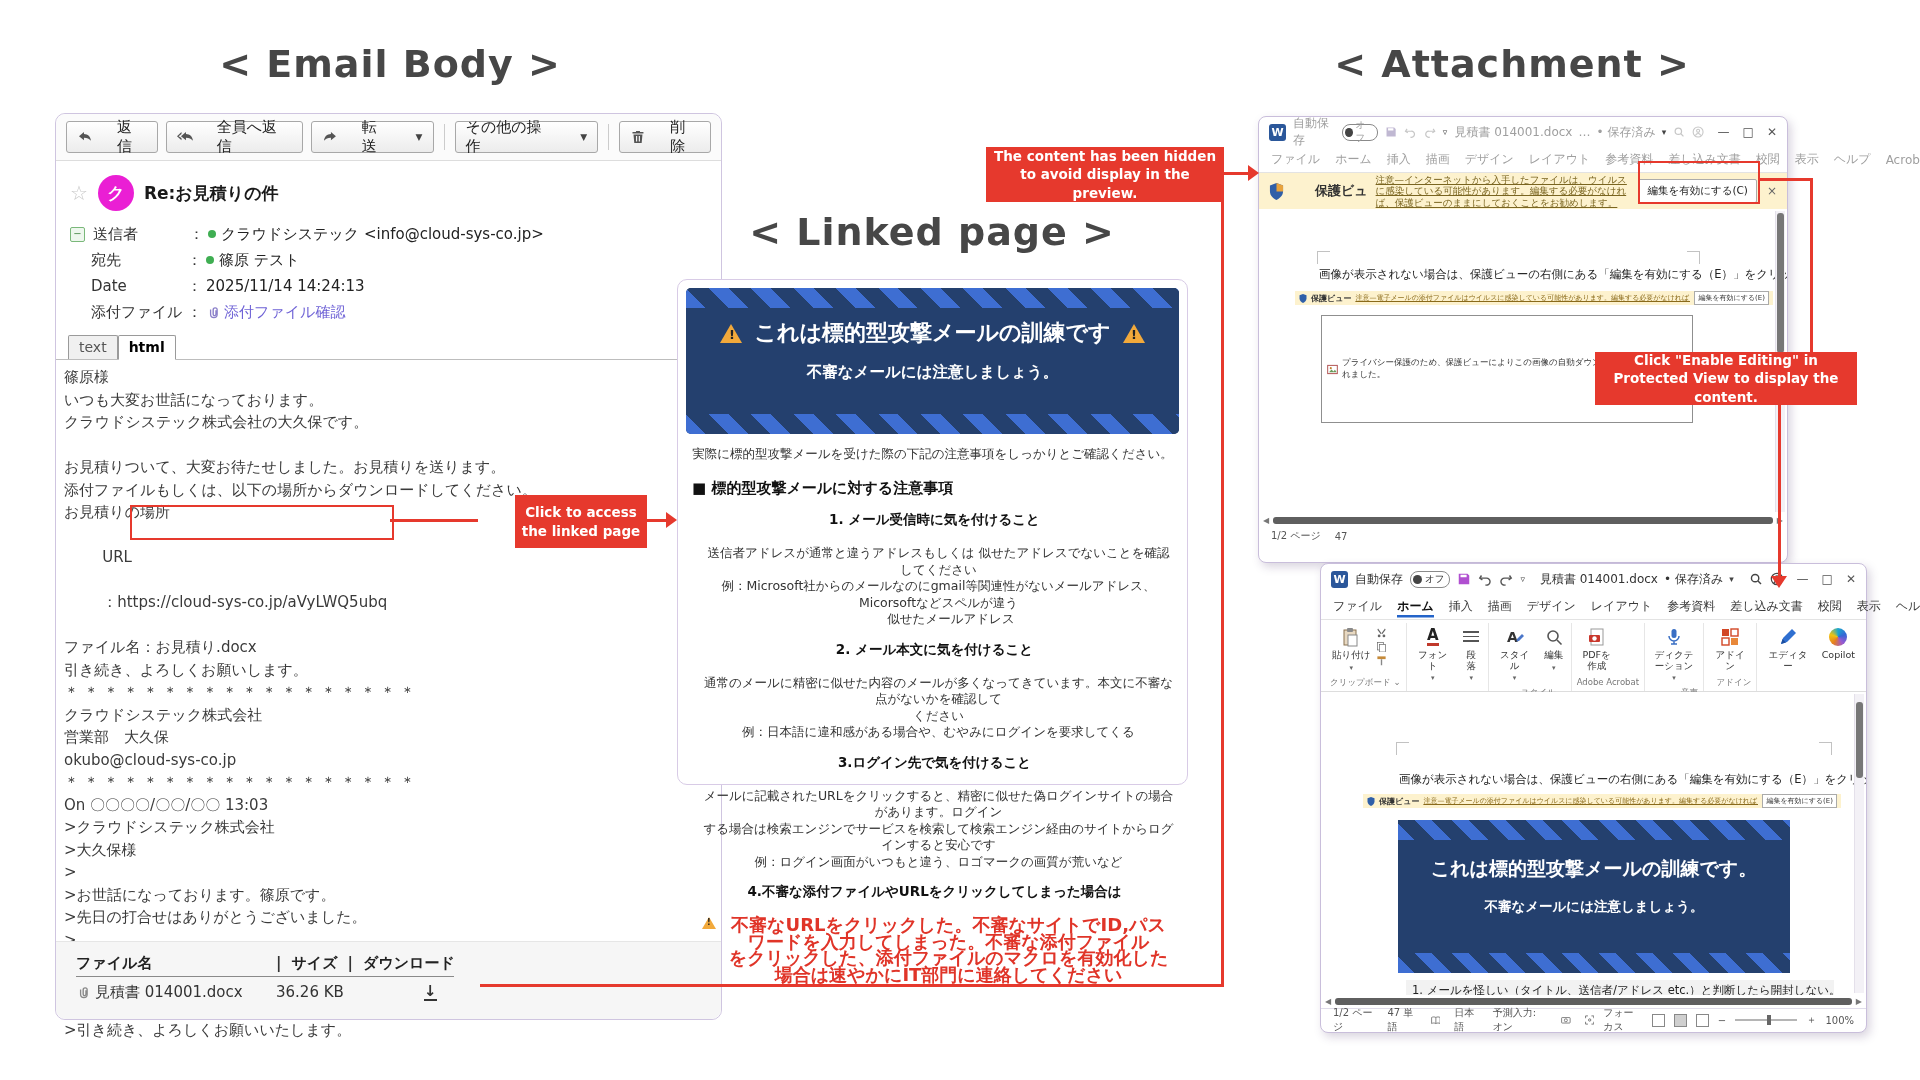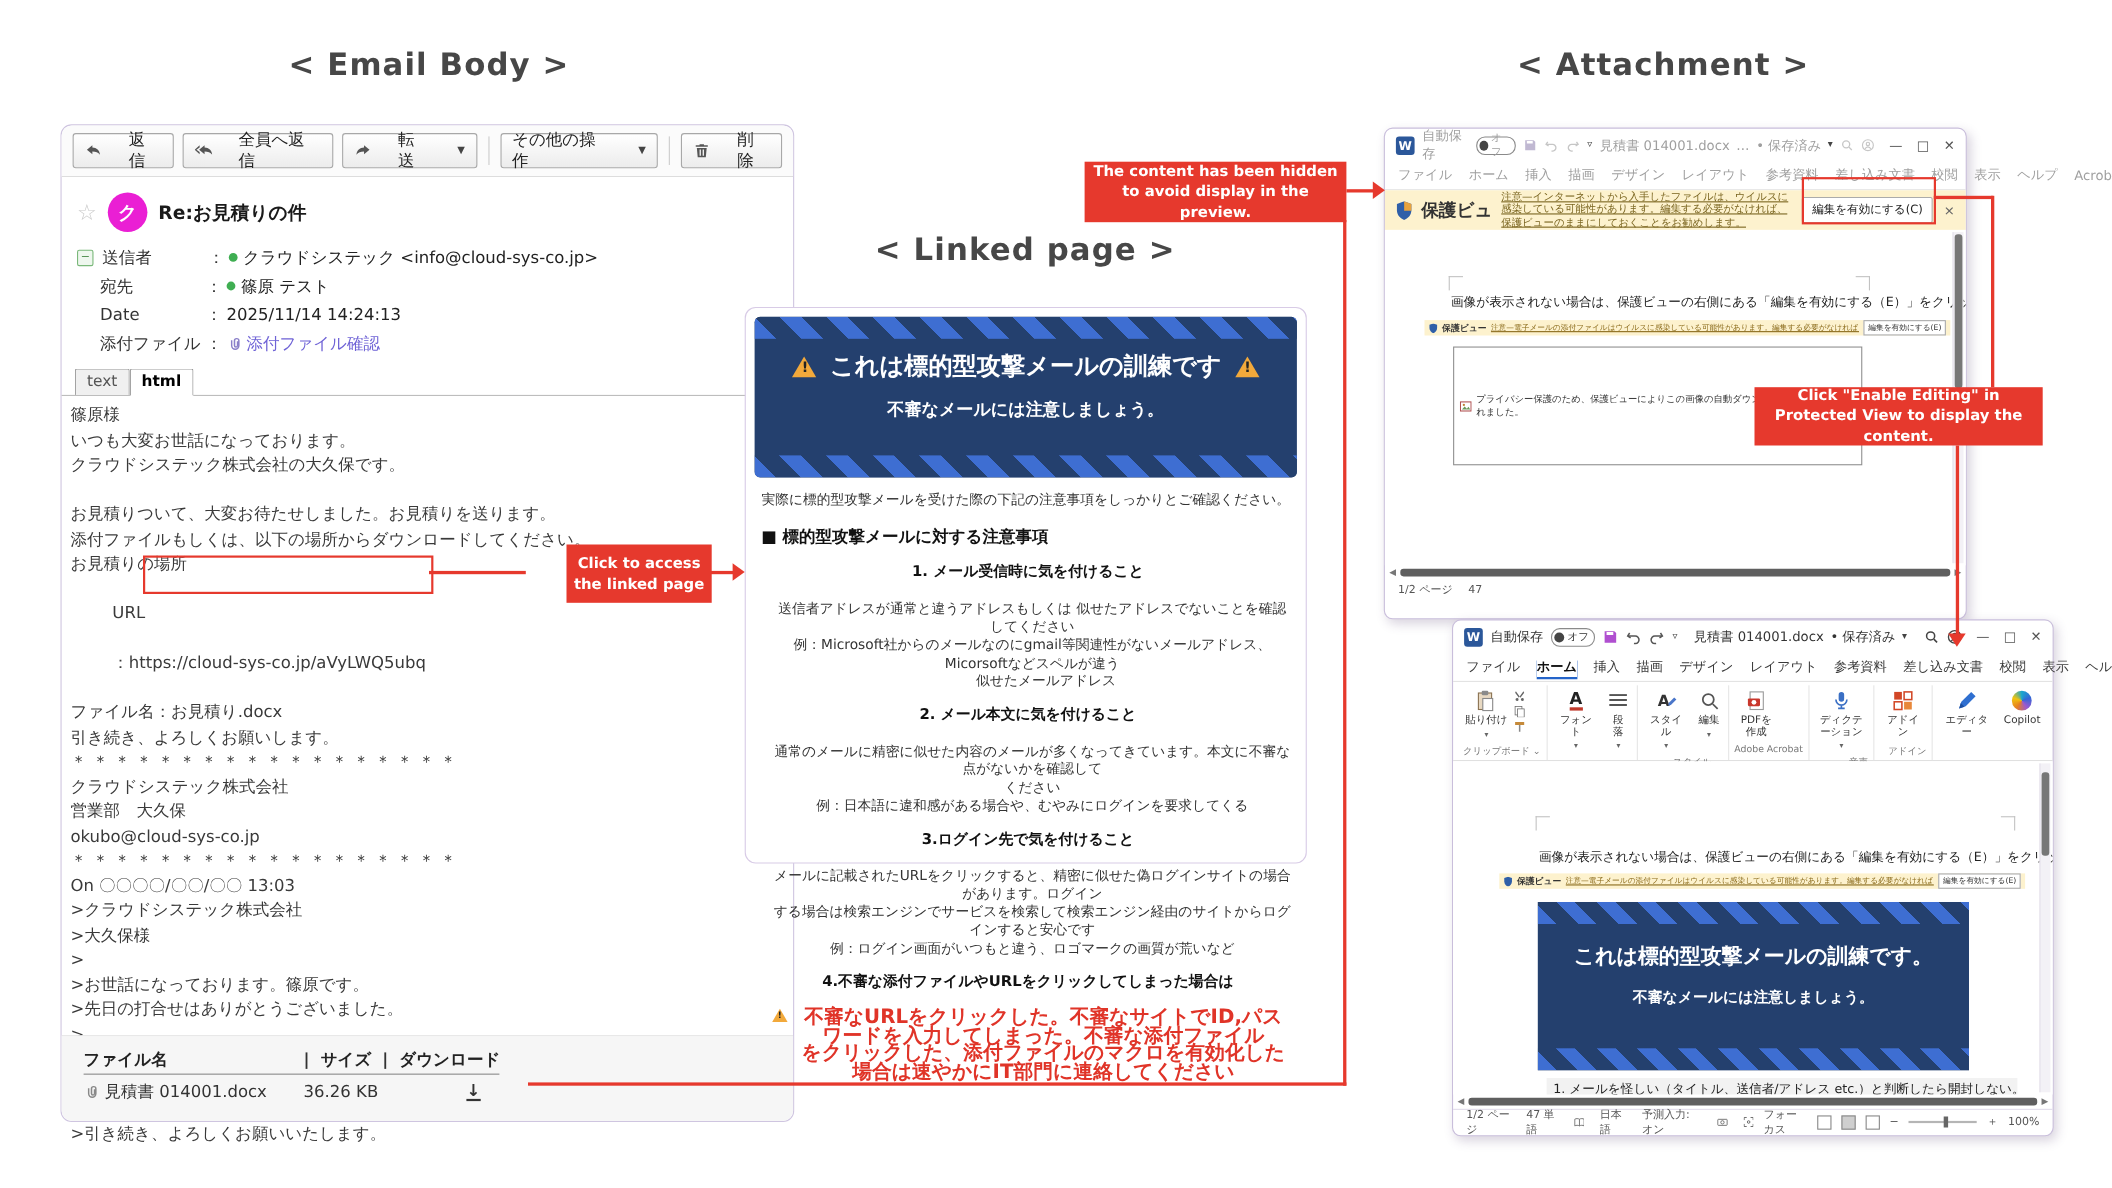--- a/index.html
+++ b/index.html
@@ -1,20 +1,20 @@
 <!DOCTYPE html>
 <html><head>
 <meta charset="utf-8">
 <style>
   html,body{margin:0;padding:0;background:#fff;}
   .stage{position:relative;width:1920px;height:1080px;background:#fff;overflow:hidden;
          font-family:"DejaVu Sans","Liberation Sans",sans-serif;color:#333;}
   .abs{position:absolute;}
   
-  .bighead{position:absolute;width:440px;text-align:center;font-size:28px;font-weight:bold;color:#474747;letter-spacing:1px;}
+  .bighead{position:absolute;width:440px;text-align:center;font-size:38px;font-weight:bold;color:#474747;letter-spacing:1px;}
   
   .email{position:absolute;left:55px;top:113px;width:665px;height:905px;background:#fff;
          border:1px solid #cfc5e0;border-radius:10px;z-index:2;}
   .etoolbar{height:46px;display:flex;align-items:center;gap:8px;padding:0 10px;background:#fbfbfb;
             border-bottom:1px solid #ddd;border-radius:10px 10px 0 0;}
   .ebtn{display:inline-flex;align-items:center;gap:24px;height:30px;padding:0 10px;font-size:15px;color:#222;
         background:linear-gradient(#ffffff,#ececec);border:1px solid #a8a8a8;border-radius:3px;cursor:default;}
   .ebtn svg{width:16px;height:16px;fill:#555;}
   .caret{font-size:9px;color:#444;}
   .vsep{width:1px;height:26px;background:#ccc;margin:0 2px;}
@@ -94,21 +94,21 @@
   .tbicon{width:14px;height:14px;}
   .tbtitle{flex:1;text-align:center;display:flex;justify-content:center;gap:6px;align-items:center;white-space:nowrap;}
   .wctl{font-size:12px;color:#555;margin-left:6px;}
   .menu{height:25px;display:flex;align-items:center;gap:15px;padding:0 12px;font-size:12px;color:#3a3a3a;
         border-bottom:1px solid #e3e3e3;}
   .menu .mitem{white-space:nowrap;}
   .menu .mitem.active{font-weight:bold;color:#111;box-shadow:0 2.5px 0 #2464c9;}
   
   .pvbar{height:36px;background:#fdf2ce;display:flex;align-items:center;gap:8px;padding:0 10px;font-size:10px;}
   .shield{width:15px;height:17px;flex:none;}
-  .pvlabel{font-size:16px;font-weight:bold;color:#333;white-space:nowrap;}
+  .pvlabel{font-size:13px;font-weight:bold;color:#333;white-space:nowrap;margin-left:23px;}
   .pvtext{width:368px;font-size:9.5px;line-height:11.5px;color:#7a6520;text-decoration:underline;}
   .pvbtn{background:#fff;border:1px solid #ababab;border-radius:2px;font-size:10.5px;color:#222;
          padding:4px 8px;white-space:nowrap;}
   .pvx{color:#666;font-size:12px;margin-left:2px;}
   
   .doc{position:relative;background:#fff;overflow:hidden;}
   .w1 .doc{height:305px;}
   .w2 .doc{height:303px;}
   .cropmark{width:12px;height:12px;border-top:1.5px solid #c2c2c2;}
   .cm-l{border-left:1.5px solid #c2c2c2;} .cm-r{border-right:1.5px solid #c2c2c2;}

